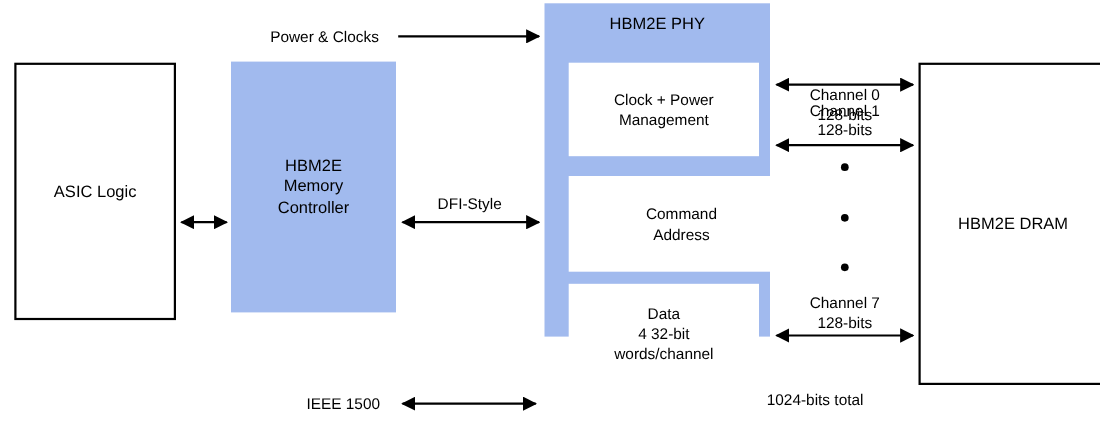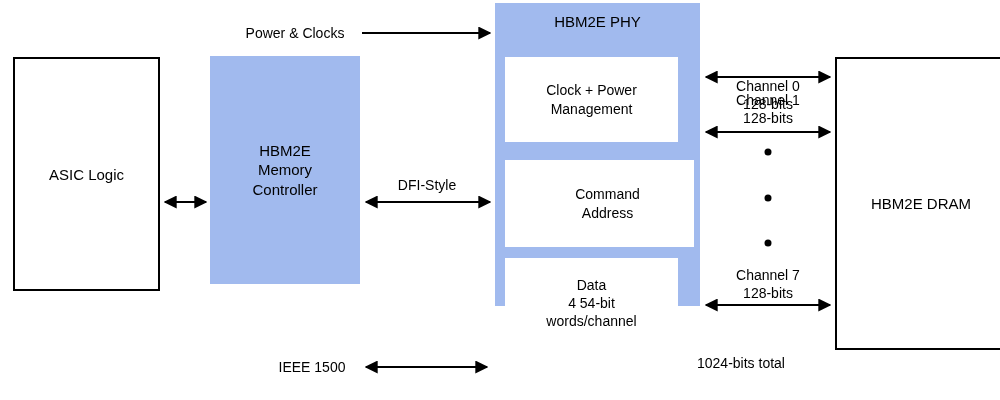--- a/index.html
+++ b/index.html
@@ -25,21 +25,21 @@
   .filled   { background: var(--fill, #A1BAEE); }
   .asic { left: 13px;  top: 57px; width: 147px; height: 234px; }
   .controller { left: 210px; top: 56px; width: 150px; height: 228px; }
   .phy  { left: 495px; top: 3px;  width: 205px; height: 303px; display: block; }
   .dram { left: 835px; top: 57px; width: 172px; height: 293px; }
   .phy-title {
     position: absolute; left: 0; top: 10px; width: 100%;
     text-align: center; font-size: 15px;
   }
   .module {
-    position: absolute; left: 10px; width: 173px;
+    position: absolute; left: 22px; width: 173px;
     background: #ffffff;
     display: flex; align-items: center; justify-content: center;
     text-align: center; font-size: 14px;
   }
   .m1 { top: 54px;  height: 85px; }
   .m2 { top: 157px; height: 87px; padding-left: 16px; }
   .m3 { top: 255px; height: 90px; }
   .multiline { white-space: pre-line; line-height: 1.3; }
   .lbl {
     position: absolute;
@@ -82,21 +82,21 @@
     <div class="module m1">
       <span class="multiline">Clock + Power
 Management</span>
     </div>
     <div class="module m2">
       <span class="multiline">Command
 Address</span>
     </div>
     <div class="module m3">
       <span class="multiline">Data
-4 54-bit
+4 32-bit
 words/channel</span>
     </div>
   </div>
 
   <div class="box outlined dram">
     <span>HBM2E DRAM</span>
   </div>
 
   <div class="lbl lbl-power">Power &amp; Clocks</div>
   <div class="lbl lbl-dfi">DFI-Style</div>

